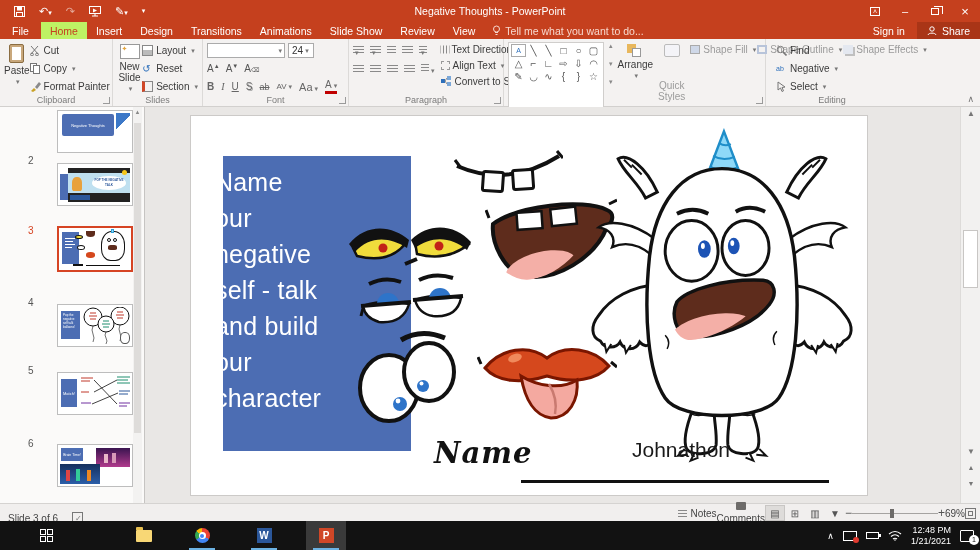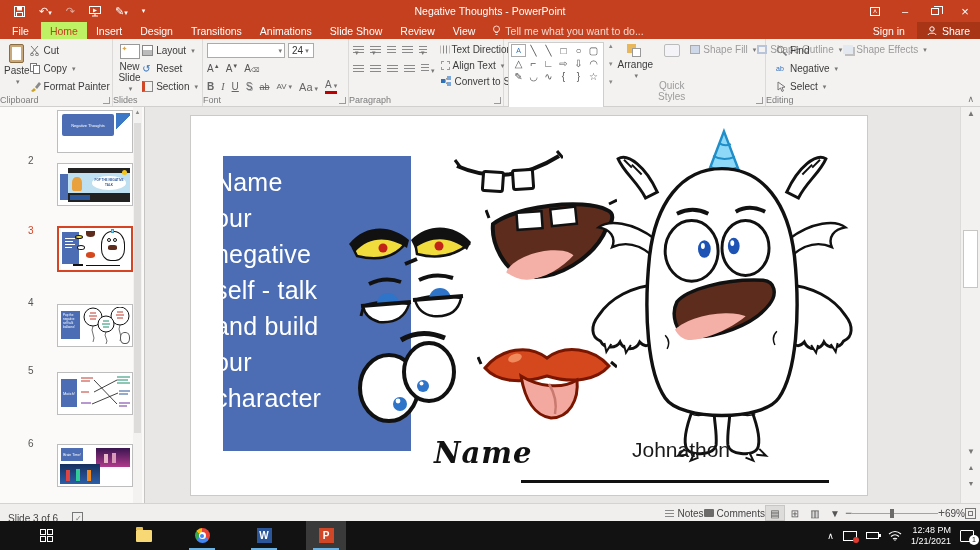--- a/index.html
+++ b/index.html
@@ -23,21 +23,21 @@
   .tabrow { position:absolute; left:0; top:22px; width:980px; height:17px; background:#C5401E; display:flex; align-items:stretch; font-size:10.5px; color:#fff; }
   .tab { padding:0 9px; display:flex; align-items:center; }
   .tab.active { background:#bef264; color:#C5401E; }
   .tellme { display:flex; align-items:center; gap:4px; padding:0 8px; color:#F7D8CE; }
   .signin-area { position:absolute; right:0; top:0; height:17px; display:flex; align-items:center; font-size:10.5px; }
   .share-btn { background:#A93517; height:17px; display:flex; align-items:center; padding:0 10px; gap:5px; }
 
   
   .ribbon { position:absolute; left:0; top:39px; width:980px; height:68px; background:#F4F2F1; border-bottom:1px solid #D2D0CE; display:flex; font-size:10px; color:#3b3b3b; }
   .rgroup { position:relative; height:100%; border-right:1px solid #DCDAD8; padding:3px 4px 14px 4px; }
-  .glabel { position:absolute; bottom:1px; left:0; right:0; text-align:left; font-size:9px; color:#7B7B7B; }
+  .glabel { position:absolute; bottom:1px; left:0; right:0; text-align:center; font-size:9px; color:#7B7B7B; }
   .launcher { position:absolute; bottom:2px; right:2px; width:7px; height:7px; border-right:1px solid #9a9a9a; border-bottom:1px solid #9a9a9a; }
   .bigbtn { display:flex; flex-direction:column; align-items:center; justify-content:flex-start; width:40px; text-align:center; line-height:11px; padding-top:2px; }
   .smallrow { display:flex; align-items:center; gap:3px; height:17px; white-space:nowrap; }
   .dd::after { content:"▾"; font-size:7px; color:#777; margin-left:2px; }
   .mini { display:inline-block; width:11px; height:11px; }
   .lines-icon { display:inline-block; width:11px; height:9px; background:repeating-linear-gradient(#8a8a8a 0 1px, transparent 1px 3px); }
   .gray { color:#9b9b9b;gap:22px; }
   .fontbox { width:78px; height:15px; background:#fff; border:1px solid #ABABAB; display:flex; align-items:center; justify-content:flex-end; padding:0 2px; color:#777; font-size:8px; }
   .sizebox { width:26px; height:15px; background:#fff; border:1px solid #ABABAB; display:flex; align-items:center; padding:0 3px; font-size:10px; color:#333; }
   .shapecell { width:15px; height:13px; display:flex; align-items:center; justify-content:center; font-size:10px; color:#555; }
@@ -607,21 +607,21 @@
   <div class="statusbar">
     <span style="padding-left:8px;">Slide 3 of 6</span>
     <span style="margin-left:14px;width:11px;height:12px;border:1px solid #777;position:relative;display:inline-block;">
         <span style="position:absolute;left:2px;top:1px;font-size:8px;color:#777;line-height:9px;">✓</span>
       </span>
     <div class="sb-right">
       <span class="flex" style="gap:3px;">
           <span class="lines-icon" style="width:9px;height:7px;"></span>
           <span>Notes</span>
         </span>
-      <span class="flex" style="gap:3px;">
+      <span class="flex" style="gap:3px;flex-direction:column;">
           <span style="width:10px;height:8px;background:#6d6b69;border-radius:1px;display:inline-block;"></span>
           <span>Comments</span>
         </span>
       <span class="viewbtn on">▤</span>
       <span class="viewbtn">⊞</span>
       <span class="viewbtn">▥</span>
       <span class="viewbtn">▼</span>
       <span style="font-size:12px;color:#555;">−</span>
       <span class="zoomtrack">
           <span class="zoomthumb"></span>

